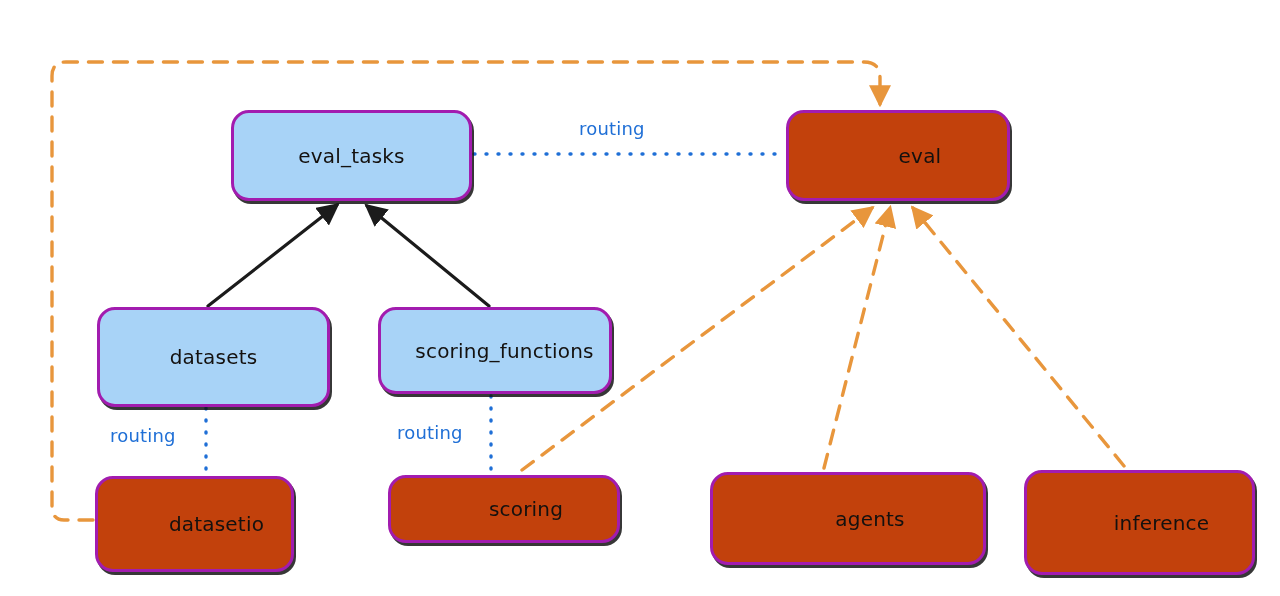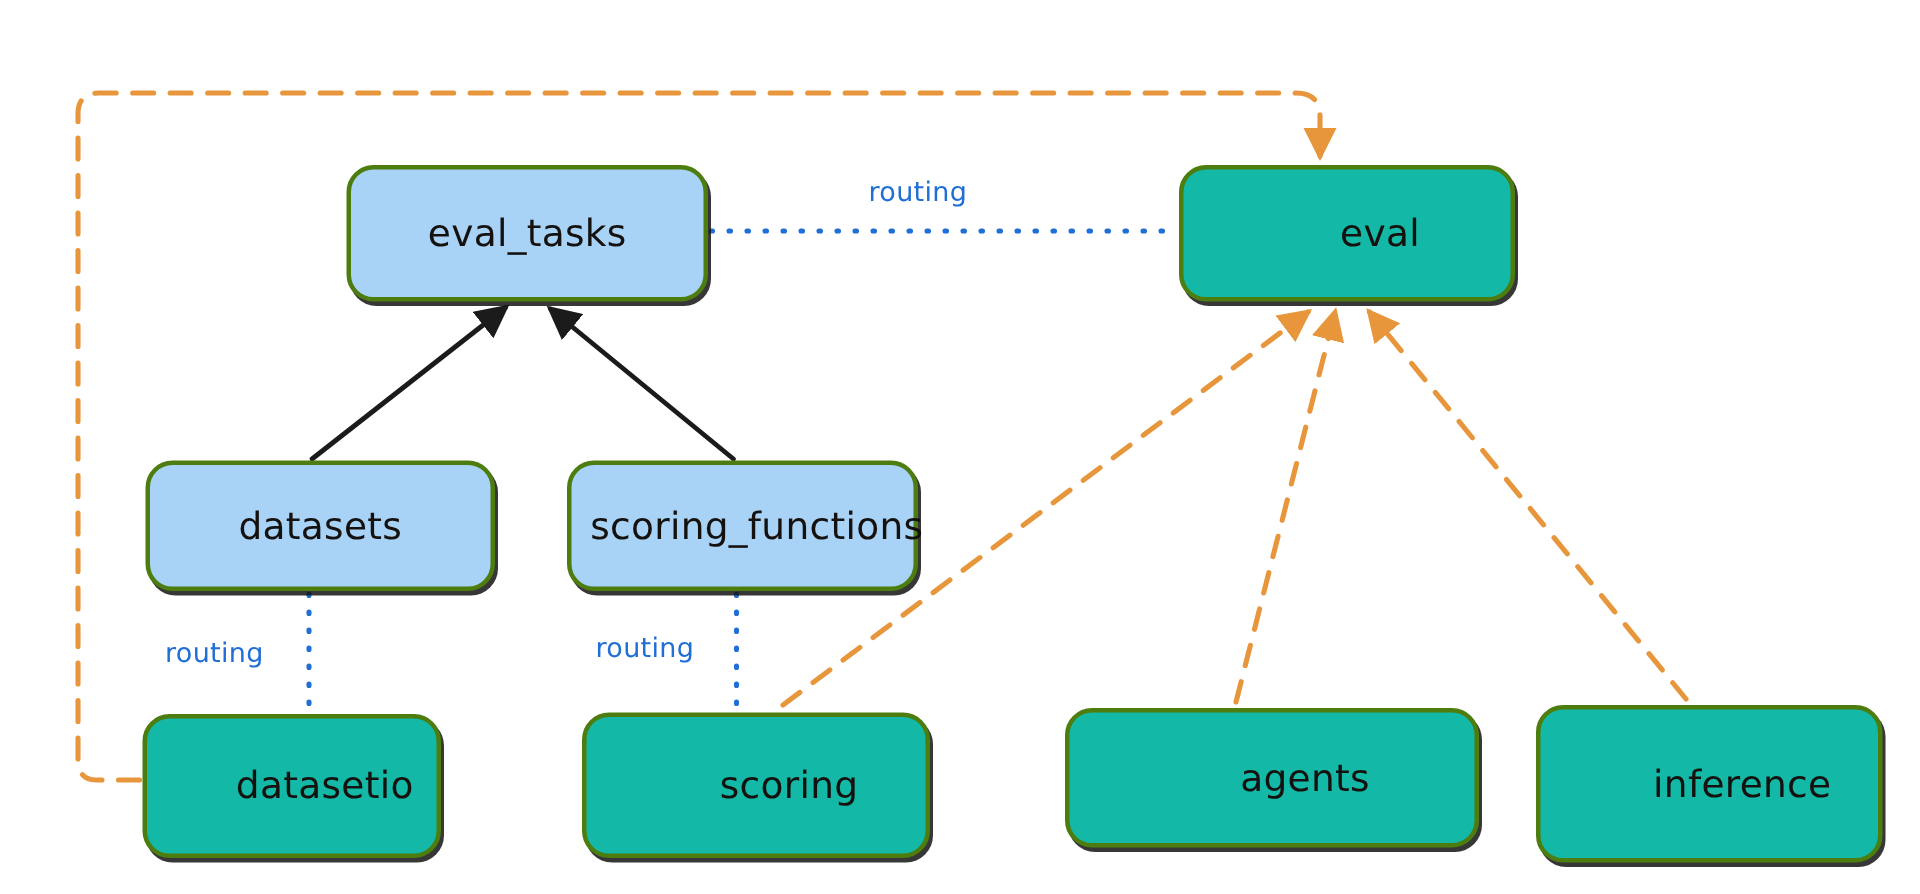--- a/index.html
+++ b/index.html
@@ -20,34 +20,34 @@
   #wires {
     position: absolute;
     left: 0;
     top: 0;
     width: 1280px;
     height: 596px;
   }
   .node {
     position: absolute;
     box-sizing: border-box;
-    border: 3px solid #4d7c0f;
+    border: 3px solid #a21caf;
     border-radius: 18px;
     display: flex;
     align-items: center;
     justify-content: center;
     text-align: center;
     font-family: "DejaVu Sans", sans-serif;
-    font-size: 25px;
+    font-size: 20px;
     color: #14110f;
     letter-spacing: 0.2px;
     box-shadow: 2px 3px 0 rgba(20,20,20,0.85);
   }
   .node.blue  { background: #a8d3f7; }
-  .node.green { background: #14b8a6; padding-left: 44px; }
+  .node.green { background: #c2410c; padding-left: 44px; }
   .node-label {
     pointer-events: none;
     padding: 0 8px;
     line-height: 1.1;
   }
   .edge-label {
     position: absolute;
     font-family: "DejaVu Sans", sans-serif;
     font-size: 18px;
     color: #1f6fd6;
@@ -89,30 +89,30 @@
     <path d="M 1124 466 L 913 208" fill="none" stroke="#e8963c" stroke-width="3.4" stroke-linecap="round" stroke-dasharray="14 11" marker-end="url(#arrow-orange)"></path>
   </svg>
 
   <div id="nodes-layer">
       <div class="node blue" style="left: 231px; top: 110px; width: 241px; height: 91px;">
         <span class="node-label">eval_tasks</span>
       </div>
       <div class="node green" style="left: 786px; top: 110px; width: 224px; height: 91px;">
         <span class="node-label">eval</span>
       </div>
-      <div class="node blue" style="left: 97px; top: 307px; width: 233px; height: 87px;">
+      <div class="node blue" style="left: 97px; top: 307px; width: 233px; height: 100px;">
         <span class="node-label">datasets</span>
       </div>
       <div class="node blue" style="left: 378px; top: 307px; width: 234px; height: 87px; padding-left: 19px;">
         <span class="node-label">scoring_functions</span>
       </div>
       <div class="node green" style="left: 95px; top: 476px; width: 199px; height: 96px;">
         <span class="node-label">datasetio</span>
       </div>
-      <div class="node green" style="left: 388px; top: 475px; width: 232px; height: 97px;">
+      <div class="node green" style="left: 388px; top: 475px; width: 232px; height: 68px;">
         <span class="node-label">scoring</span>
       </div>
       <div class="node green" style="left: 710px; top: 472px; width: 276px; height: 93px;">
         <span class="node-label">agents</span>
       </div>
       <div class="node green" style="left: 1024px; top: 470px; width: 231px; height: 105px;">
         <span class="node-label">inference</span>
       </div>
     </div>
 

